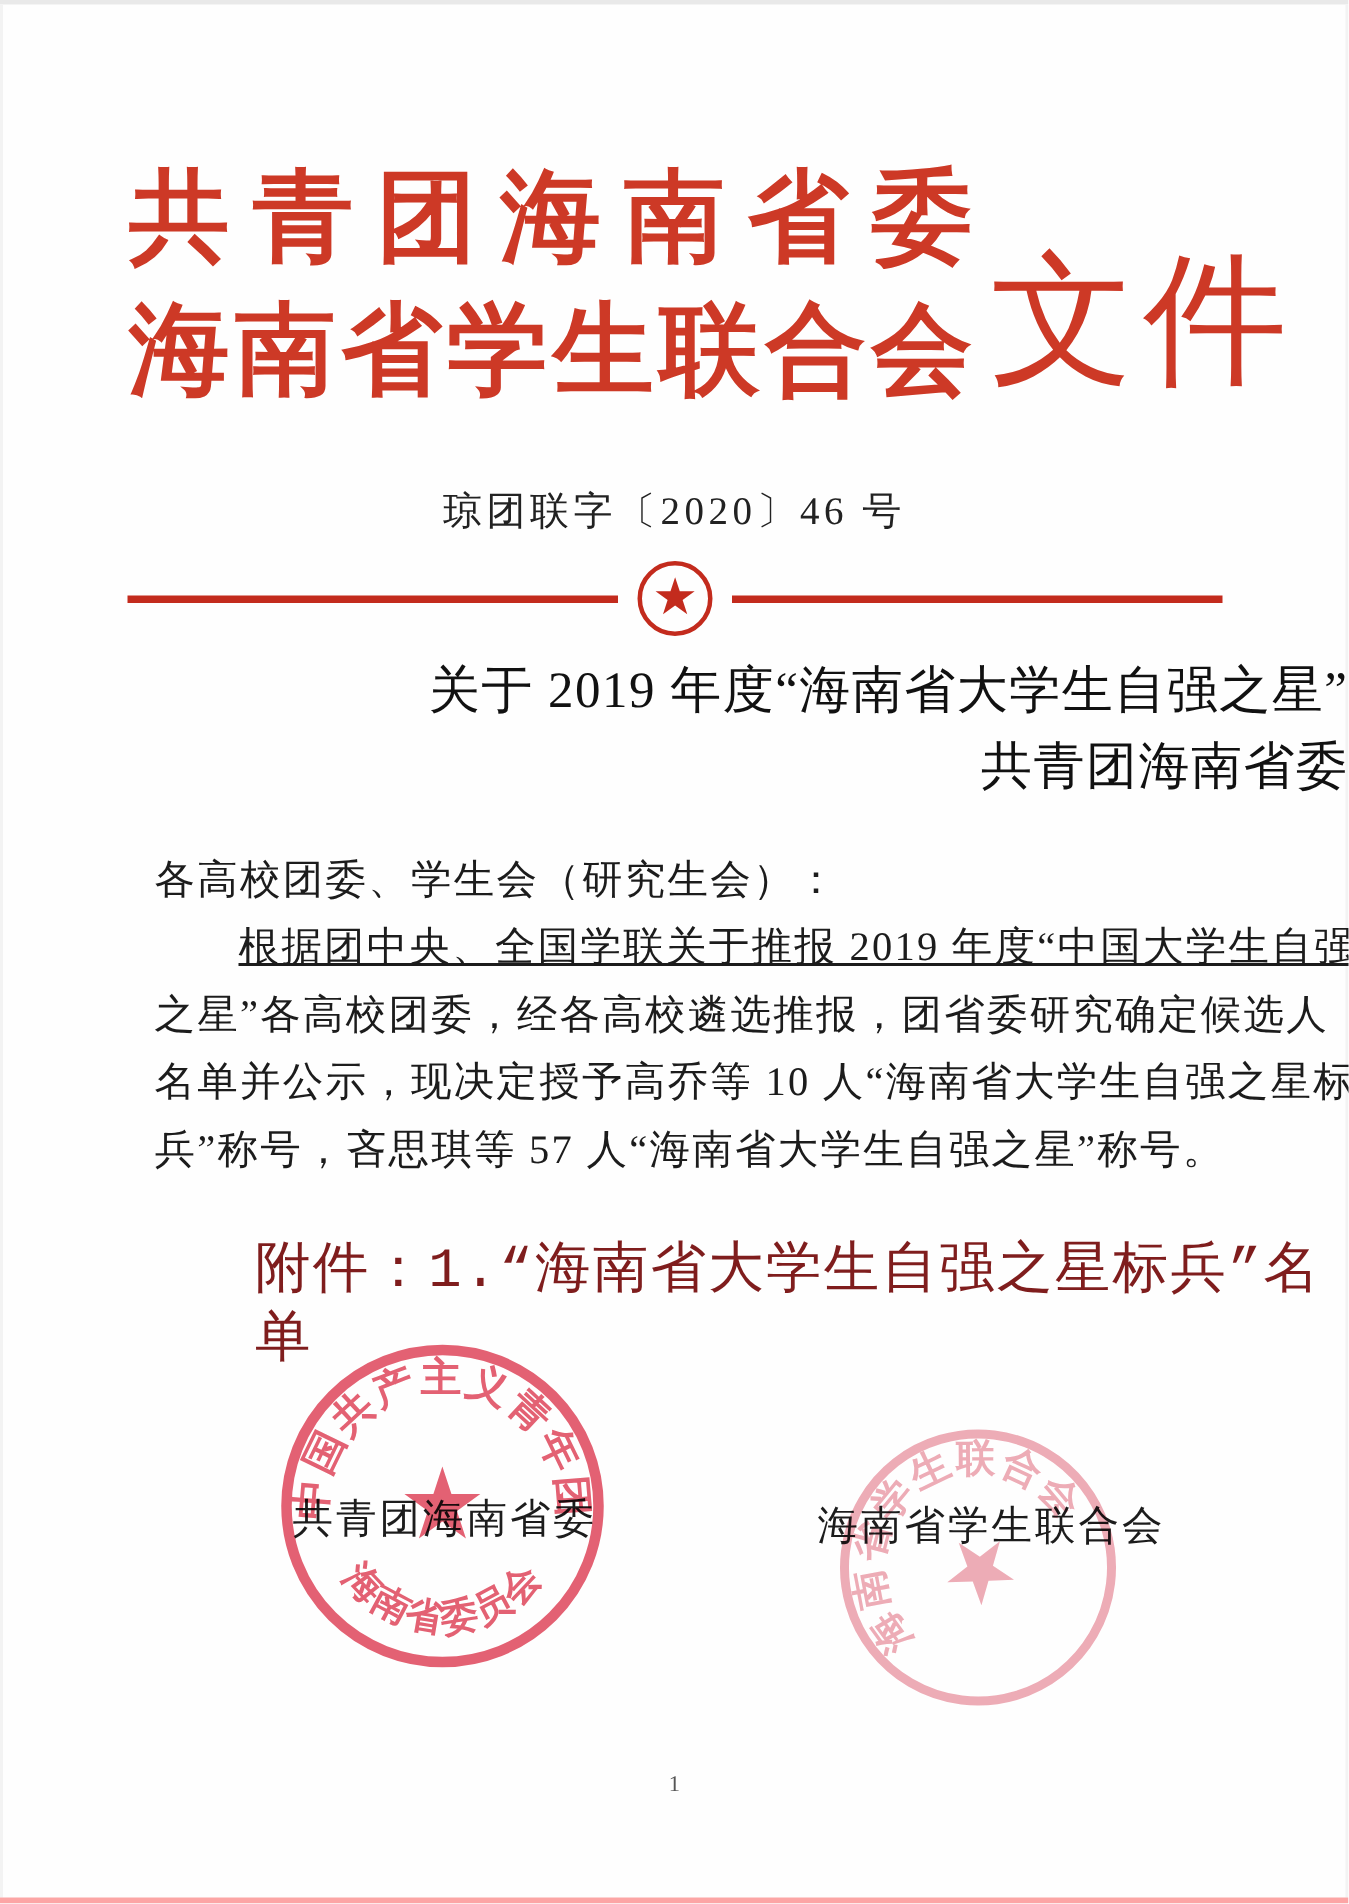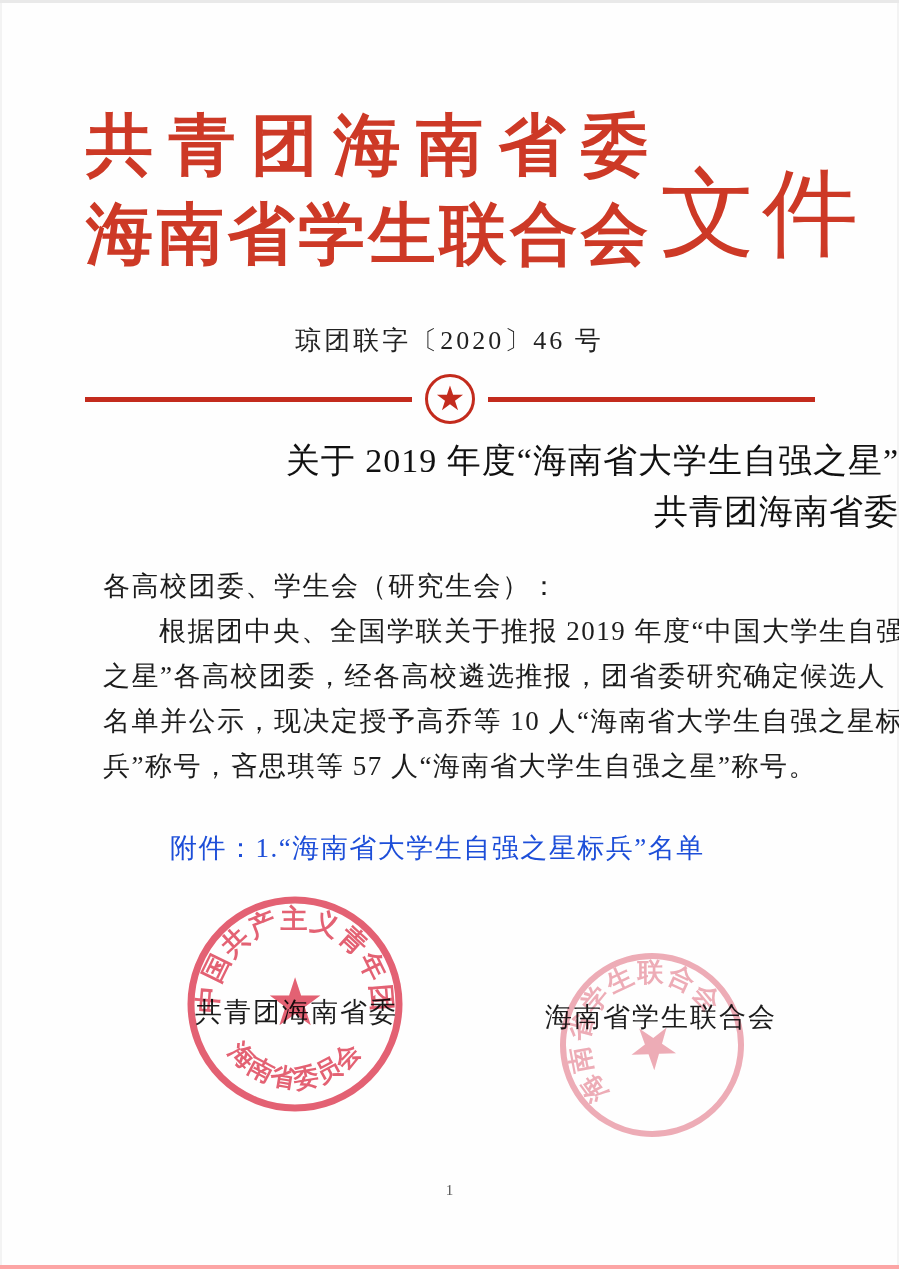--- a/index.html
+++ b/index.html
@@ -82,27 +82,27 @@
   }
 
   
   .body-text {
     position: absolute; top: 561px; left: 103px; right: 96px;
     font-size: 27px; color: #1c1c1c;
     line-height: 45px;
     letter-spacing: 1.5px;
   }
   .body-line { height: 45px; white-space: nowrap; }
-  .body-line.indent { padding-left: 56px; }
+  .body-line.indent { padding-left: 56px; text-decoration: underline; }
 
   
   .attachments {
     position: absolute; top: 822px; left: 170px;
-    font-size: 27px; color: #1d4ed8;
-    line-height: 46px; letter-spacing: 1.5px;
+    font-size: 37px; color: #7f1d1d;
+    line-height: 46px; letter-spacing: 1.5px; font-family: Liberation Mono, monospace;
   }
   .attachment-line2 { padding-left: 54px; }
 
   
   .sig-left {
     position: absolute; top: 991px; left: 195px;
     font-size: 27px; color: #1c1c1c; letter-spacing: 2px;
     z-index: 1;
   }
   .sig-right {

